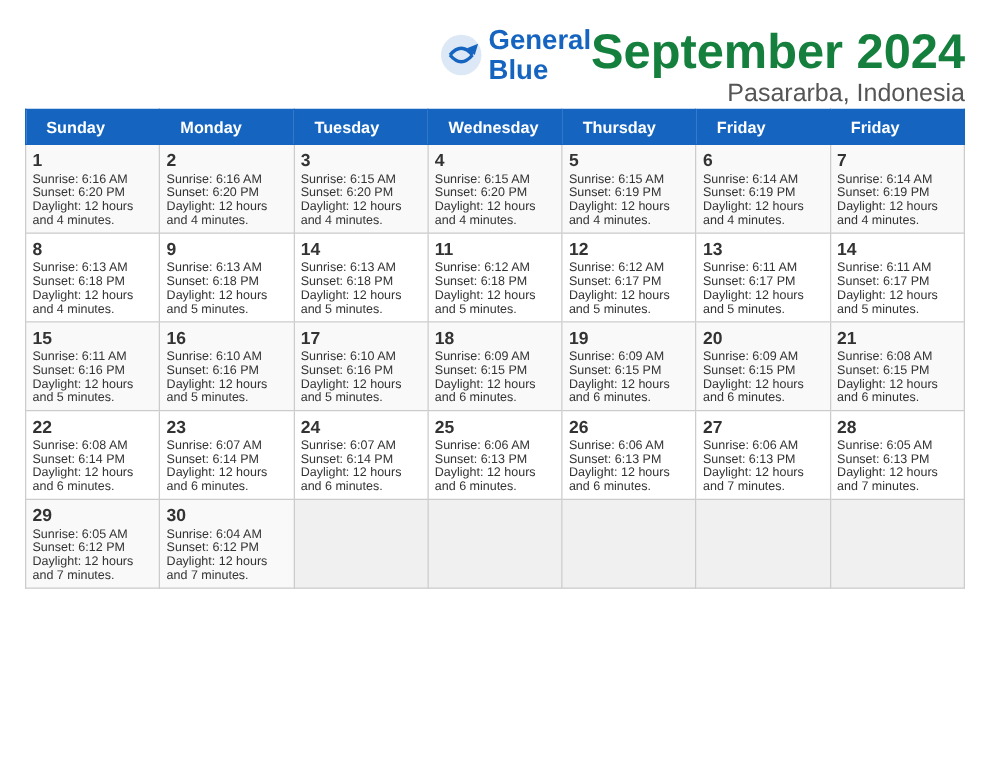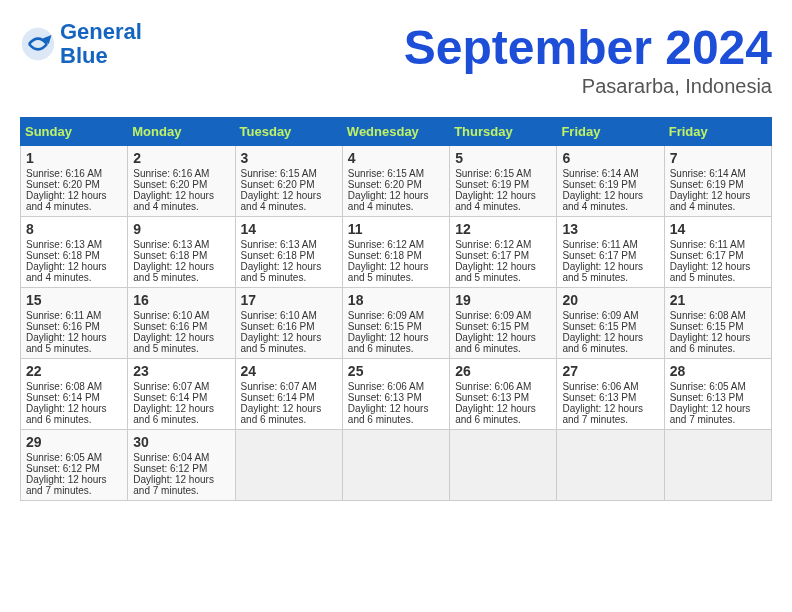--- a/index.html
+++ b/index.html
@@ -5,23 +5,23 @@
     * { box-sizing: border-box; margin: 0; padding: 0; }
     body {
       font-family: Arial, sans-serif;
       background: #fff;
       width: 792px;
       min-height: 612px;
       padding: 20px;
     }
     .header {
       display: flex;
-      justify-content: space-between;
+      justify-content: flex-end;
       align-items: flex-start;
-      margin-bottom: 19px;
+      margin-bottom: 0;
     }
     .logo {
       display: flex;
       align-items: center;
     }
     .logo-text {
       font-size: 22px;
       font-weight: bold;
       color: #333;
       line-height: 1.1;
@@ -31,38 +31,38 @@
     }
     .logo-icon {
       width: 36px;
       height: 36px;
       margin-right: 4px;
     }
     .title-block {
       text-align: right;
     }
     .month-title {
-      font-size: 48px;
-      font-weight: bold;
-      color: #1d4ed8;
+      font-size: 39px;
+      font-weight: bold;
+      color: #15803d;
     }
     .location {
       font-size: 20px;
       color: #555;
     }
     table {
       width: 100%;
       border-collapse: collapse;
     }
     thead tr th {
       background: #1565c0;
-      color: #bef264;
+      color: #ffffff;
       font-size: 13px;
       font-weight: bold;
-      padding: 6px 4px;
+      padding: 6px 16px;
       text-align: left;
       border: 1px solid #1565c0;
     }
     tbody tr td {
       vertical-align: top;
       border: 1px solid #ccc;
       padding: 4px 5px;
       font-size: 10px;
       color: #333;
       width: calc(100% / 7);

